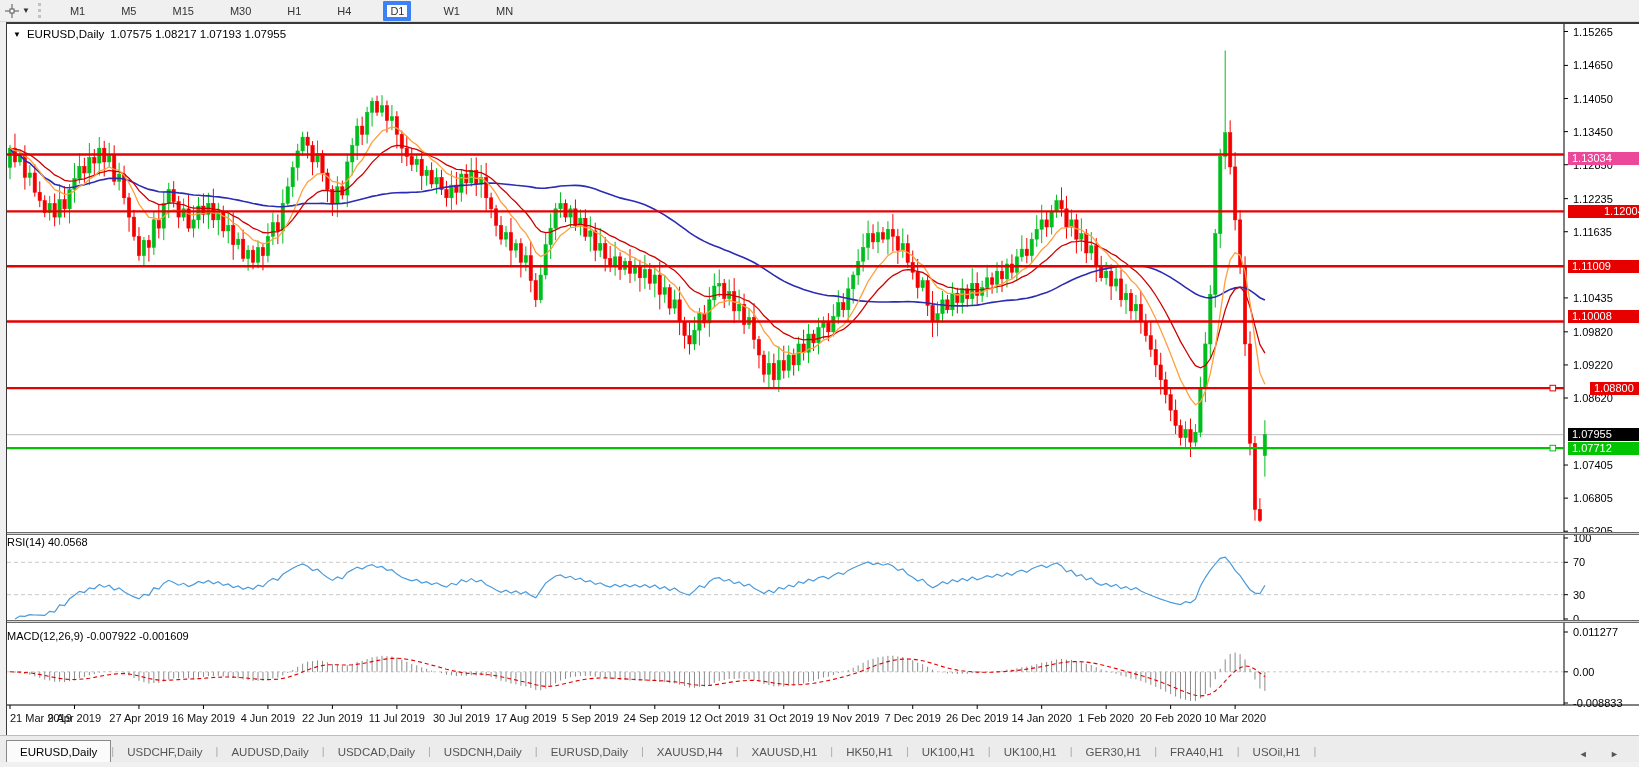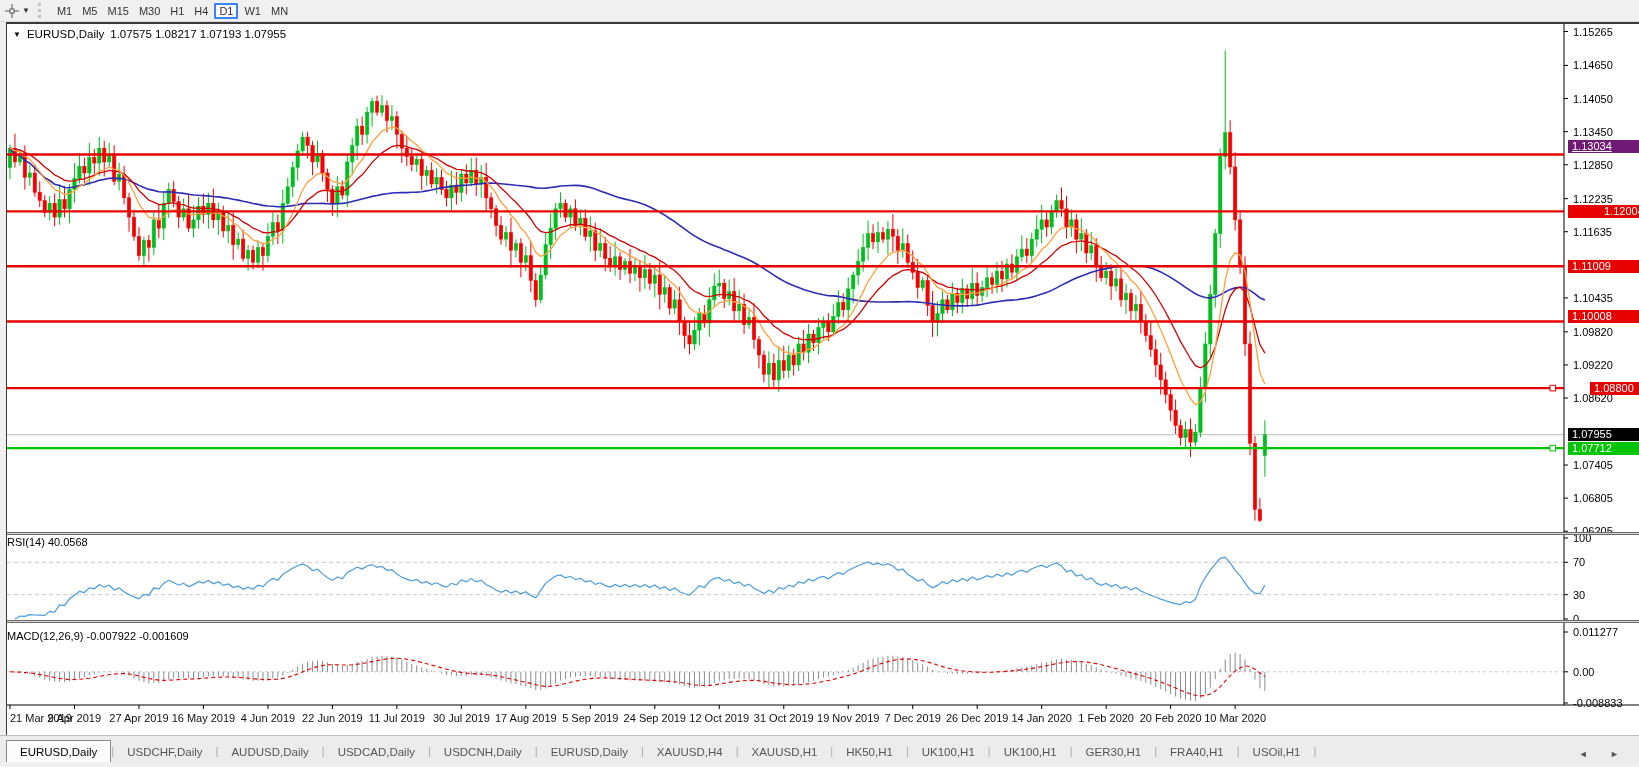--- a/index.html
+++ b/index.html
@@ -5,22 +5,22 @@
   html,body{margin:0;padding:0;background:#d4d0c8;}
   #app{position:relative;width:1639px;height:767px;background:#f0f0f0;overflow:hidden;
        font-family:"Liberation Sans",sans-serif;-webkit-font-smoothing:antialiased;}
   
   #toolbar{position:absolute;left:0;top:0;width:1639px;height:21px;background:#f0f0f0;
            border-bottom:1px solid #d9d9d9;display:flex;align-items:center;}
   .tool-icon{width:18px;height:16px;margin-left:3px;display:flex;align-items:center;justify-content:center;}
   .dd-arrow{font-size:8px;color:#333;margin:0 4px 0 1px;}
   .grip{width:5px;height:15px;margin:0 6px 0 4px;border-left:3px dotted #c2c2c2;}
   .tf-btn{min-width:30px;height:17px;line-height:17px;text-align:center;font-size:11px;color:#333;
-          padding:0 3px;margin:0 1px;border:1px solid transparent;border-radius:1px;cursor:default;}
-  .tf-btn.active{background:#fdfdfd;border:2px solid #3b82f6;}
+          padding:0 3px;margin:0 14px;border:1px solid transparent;border-radius:1px;cursor:default;}
+  .tf-btn.active{background:#fdfdfd;border:4px solid #3b82f6;}
   
   #chart-window{position:absolute;left:6px;top:22px;width:1633px;height:711px;background:#fff;
                 border-top:2px solid #3a3a3a;border-left:1px solid #3a3a3a;border-bottom:1px solid #3a3a3a;}
   #plot{position:absolute;left:0;top:0;}
   #chart-title{position:absolute;left:6px;top:4px;font-size:11.5px;color:#000;display:flex;align-items:center;gap:6px;}
   #chart-title .tri{font-size:8px;}
   .pane-label{position:absolute;left:0;font-size:11px;color:#000;}
   .sep{position:absolute;left:0;width:1633px;height:3px;background:#d8d5d0;border-top:1px solid #6b6b6b;border-bottom:1px solid #6b6b6b;box-sizing:border-box;}
   .price-badge{position:absolute;left:1561px;width:72px;height:13px;line-height:13px;font-size:11px;color:#fff;
                padding-left:4px;box-sizing:border-box;}
@@ -942,21 +942,21 @@
     <div id="chart-title">
       <span class="tri">▼</span>
       <span>EURUSD,Daily</span>
       <span>1.07575 1.08217 1.07193 1.07955</span>
     </div>
     <div class="pane-label" style="top:512px">RSI(14) 40.0568</div>
     <div class="pane-label" style="top:606px">MACD(12,26,9) -0.007922 -0.001609</div>
     <div class="sep" style="top:508px"></div>
     <div class="sep" style="top:596px"></div>
     <div id="badges">
-        <div class="price-badge" style="top: 116px; background: #701a75; text-decoration: underline;">1.13034</div>
+        <div class="price-badge" style="top: 128px; background: #ec4899;">1.13034</div>
         <div class="price-badge" style="top: 180.868px; background: rgb(230, 0, 0); padding-left: 36px;">1.12004</div>
         <div class="price-badge" style="top: 235.749px; background: rgb(230, 0, 0);">1.11009</div>
         <div class="price-badge" style="top: 286px; background: rgb(230, 0, 0);">1.10008</div>
         <div class="price-badge" style="top: 357.591px; background: rgb(230, 0, 0); margin-left: 22px;">1.08800</div>
         <div class="price-badge" style="top: 404.199px; background: rgb(0, 0, 0);">1.07955</div>
         <div class="price-badge" style="top: 417.602px; background: rgb(0, 196, 0);">1.07712</div>
       </div>
   </div>
 
   <div id="tabbar">

